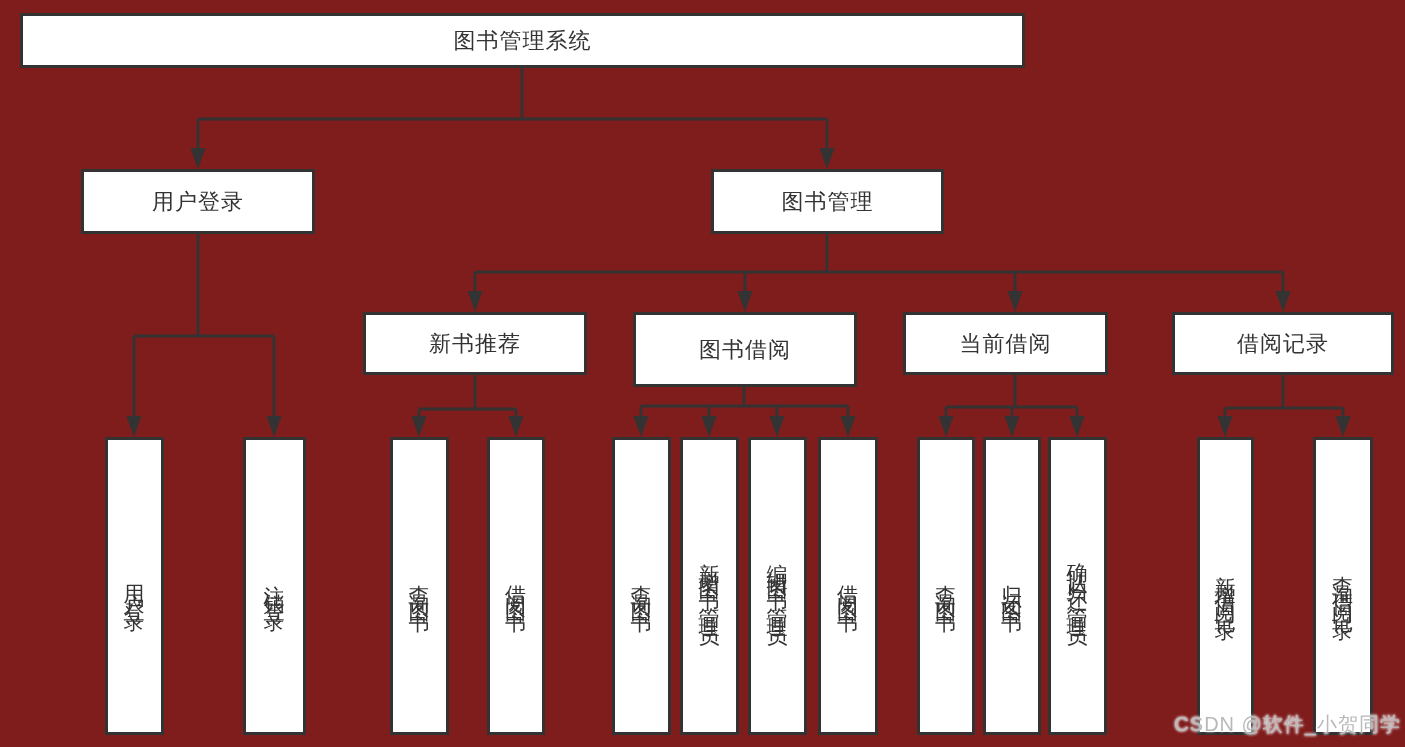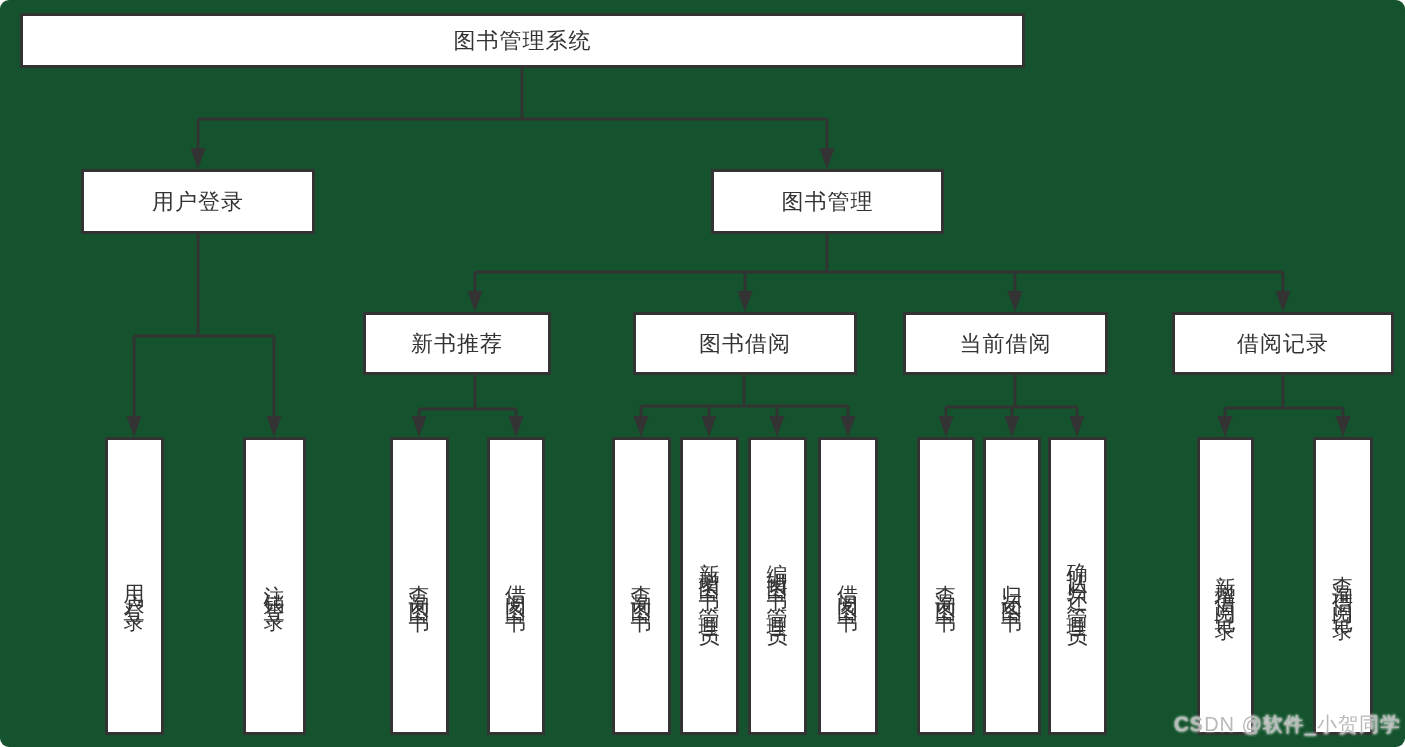--- a/index.html
+++ b/index.html
@@ -1,22 +1,21 @@
 <!DOCTYPE html>
 <html><head>
 <meta charset="utf-8">
 <style>
   html,body{margin:0;padding:0;background:#ffffff;}
   #canvas{
     position:relative;
     width:1405px;height:747px;
-    background:#14532d;
+    background:#7f1d1d;
     overflow:hidden;
     font-family:"Liberation Sans","DejaVu Sans",sans-serif;
-    border-radius:9px;
   }
   .node{
     position:absolute;
     box-sizing:border-box;
     border:3px solid #333333;
     background:#ffffff;
     color:#333333;
     display:flex;
     align-items:center;
     justify-content:center;
@@ -91,24 +90,24 @@
     <span>图书管理系统</span>
   </div>
 
   <div class="node hbox" style="left:81px;top:169px;width:234px;height:65px;">
     <span>用户登录</span>
   </div>
   <div class="node hbox" style="left:711px;top:169px;width:233px;height:65px;">
     <span>图书管理</span>
   </div>
 
-  <div class="node hbox" style="left:363px;top:312px;width:188px;height:63px;">
+  <div class="node hbox" style="left:363px;top:312px;width:224px;height:63px;">
     <span>新书推荐</span>
   </div>
-  <div class="node hbox" style="left:633px;top:312px;width:224px;height:63px;">
+  <div class="node hbox" style="left:633px;top:312px;width:224px;height:75px;">
     <span>图书借阅</span>
   </div>
   <div class="node hbox" style="left:903px;top:312px;width:205px;height:63px;text-align:center;">
     <span>当前借阅</span>
   </div>
   <div class="node hbox" style="left:1172px;top:312px;width:222px;height:63px;align-items:center;">
     <span>借阅记录</span>
   </div>
 
   <div class="node vbox" style="left:105px;top:437px;width:59px;height:298px;">

